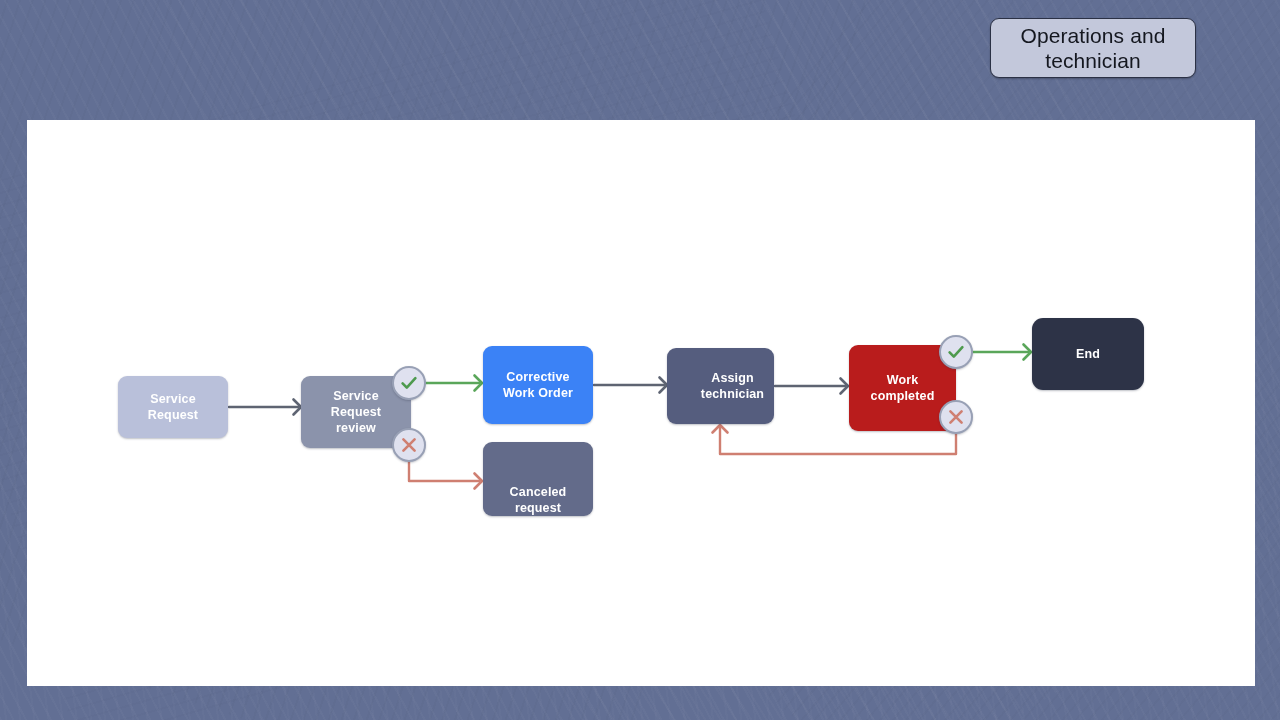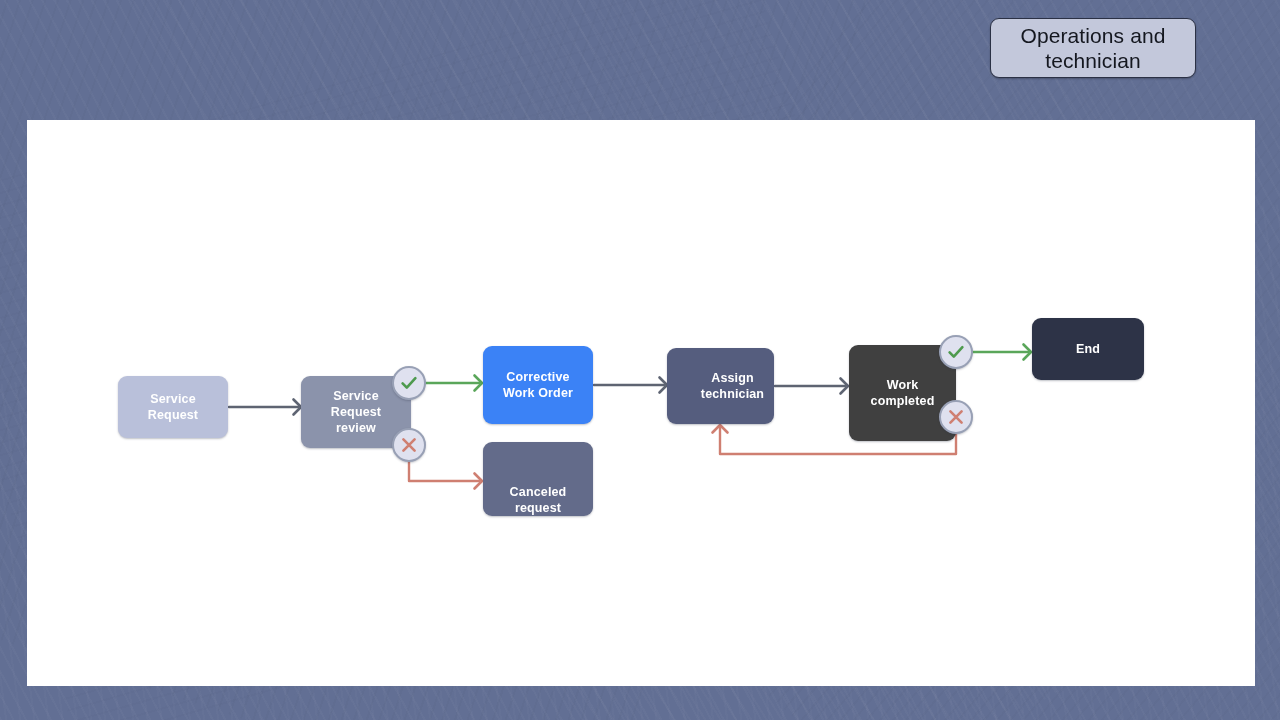--- a/index.html
+++ b/index.html
@@ -170,25 +170,25 @@
 Work Order</span>
       </div>
       <div class="node" style="left: 456px; top: 322px; width: 110px; height: 74px; background: rgb(99, 107, 138); align-items: flex-end;">
         <span class="lbl">Canceled
 request</span>
       </div>
       <div class="node" style="left: 640px; top: 228px; width: 107px; height: 76px; background: rgb(85, 93, 126); padding-left: 24px;">
         <span class="lbl">Assign
 technician</span>
       </div>
-      <div class="node" style="left: 822px; top: 225px; width: 107px; height: 96px; background: #404040;">
+      <div class="node" style="left: 822px; top: 225px; width: 107px; height: 86px; background: #b91c1c;">
         <span class="lbl">Work
 completed</span>
       </div>
-      <div class="node" style="left: 1005px; top: 198px; width: 112px; height: 62px; background: rgb(45, 51, 71);">
+      <div class="node" style="left: 1005px; top: 198px; width: 112px; height: 72px; background: rgb(45, 51, 71); border-radius: 11px;">
         <span class="lbl">End</span>
       </div>
       <div class="badge" style="left: 365px; top: 246px;">
         <span>
           <svg width="20" height="20" viewBox="0 0 20 20">
             <path d="M3.6 10.4 L7.8 14.6 L16.4 5.2" fill="none" stroke="#4e9a4e" stroke-width="2.6" stroke-linecap="round" stroke-linejoin="round"></path>
           </svg>
         </span>
       </div>
       <div class="badge" style="left: 365px; top: 308px;">

